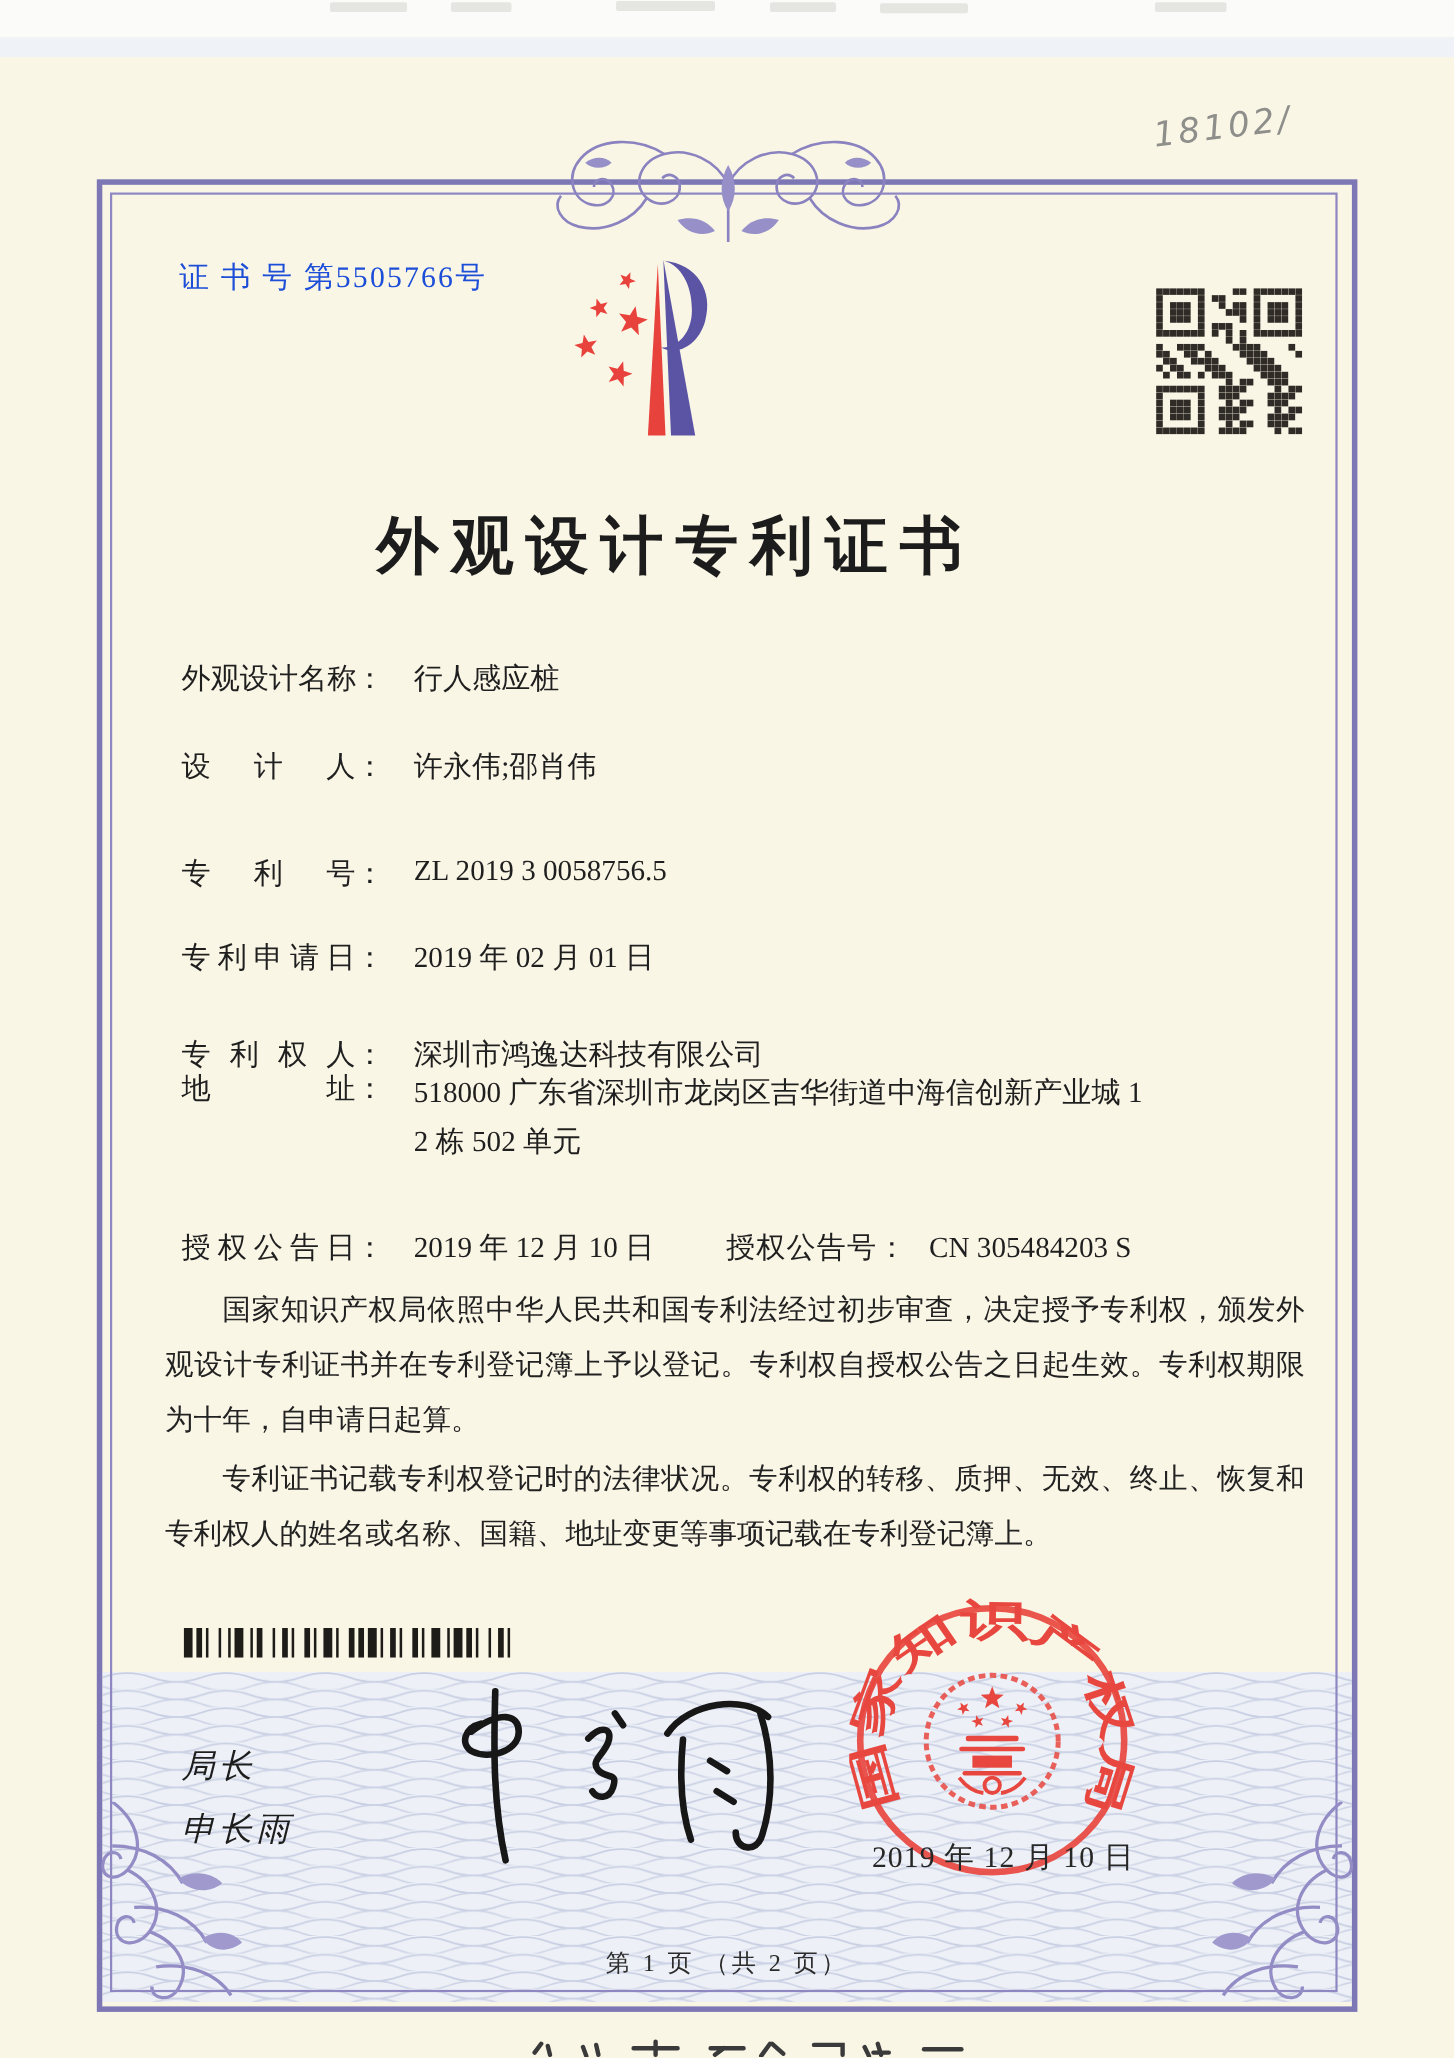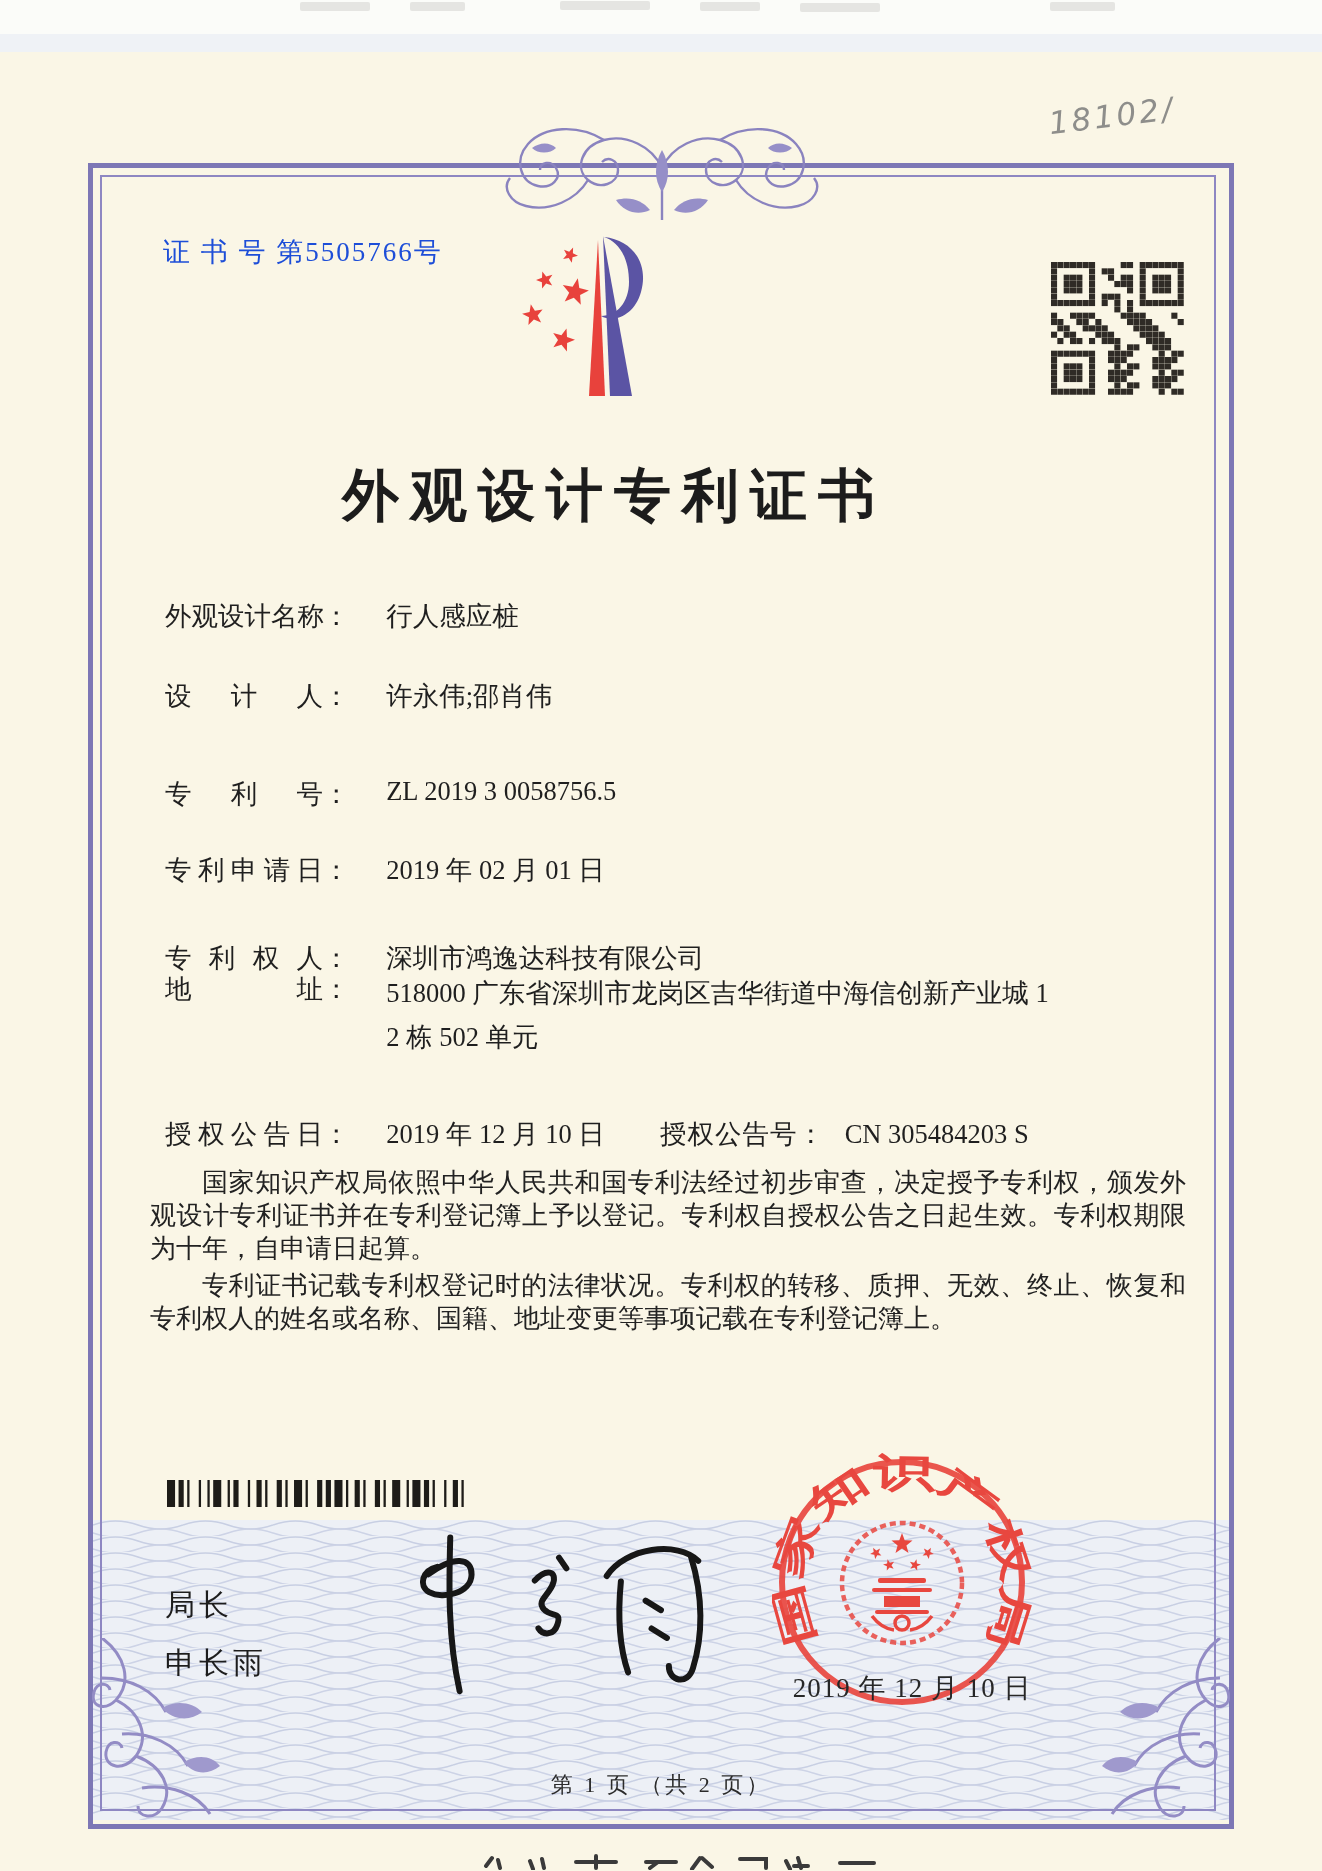--- a/index.html
+++ b/index.html
@@ -27,30 +27,30 @@
   }
   .certno{left:163px;top:234px;font-size:27px;letter-spacing:2px;color:#1d4ed8;}
   .title{
     left:0;top:458px;width:1228px;text-align:center;
     font-size:57px;font-weight:bold;letter-spacing:11px;color:#1c1c1c;
   }
   
   .frow{left:165px;font-size:26.5px;color:#1f1f1f;white-space:nowrap;}
   .flabel{display:inline-block;width:158px;text-align:justify;text-align-last:justify;vertical-align:top;}
   .fcolon{display:inline-block;vertical-align:top;}
-  .fvalue{display:inline-block;margin-left:30px;vertical-align:top;}
+  .fvalue{display:inline-block;margin-left:20px;vertical-align:top;}
   .addr2{display:block;}
   .gaz{left:660px;top:1116px;font-size:26.5px;white-space:nowrap;color:#1f1f1f;}
   .gazlabel{letter-spacing:1px;}
   .bodytext{
-    left:150px;top:1166px;width:1036px;font-size:26px;line-height:33px;
+    left:150px;top:1166px;width:1036px;font-size:26px;line-height:50px;
     text-align:justify;color:#222;
   }
   .bodytext p{margin:0 0 4px 0;text-indent:2em;}
-  .director{left:165px;font-size:30px;letter-spacing:4px;color:#1d1d1d;}
+  .director{left:165px;font-size:30px;letter-spacing:4px;color:#1d1d1d;font-style:italic;}
   .seal-date{
     left:782px;top:1670px;width:260px;text-align:center;
     font-size:27px;color:#272727;letter-spacing:1px;
   }
   .pfooter{left:0;top:1770px;width:1322px;text-align:center;font-size:22px;letter-spacing:3px;color:#2b2b2b;}
   .clipped{left:468px;top:1846px;}
 </style>
 </head>
 <body>
 

